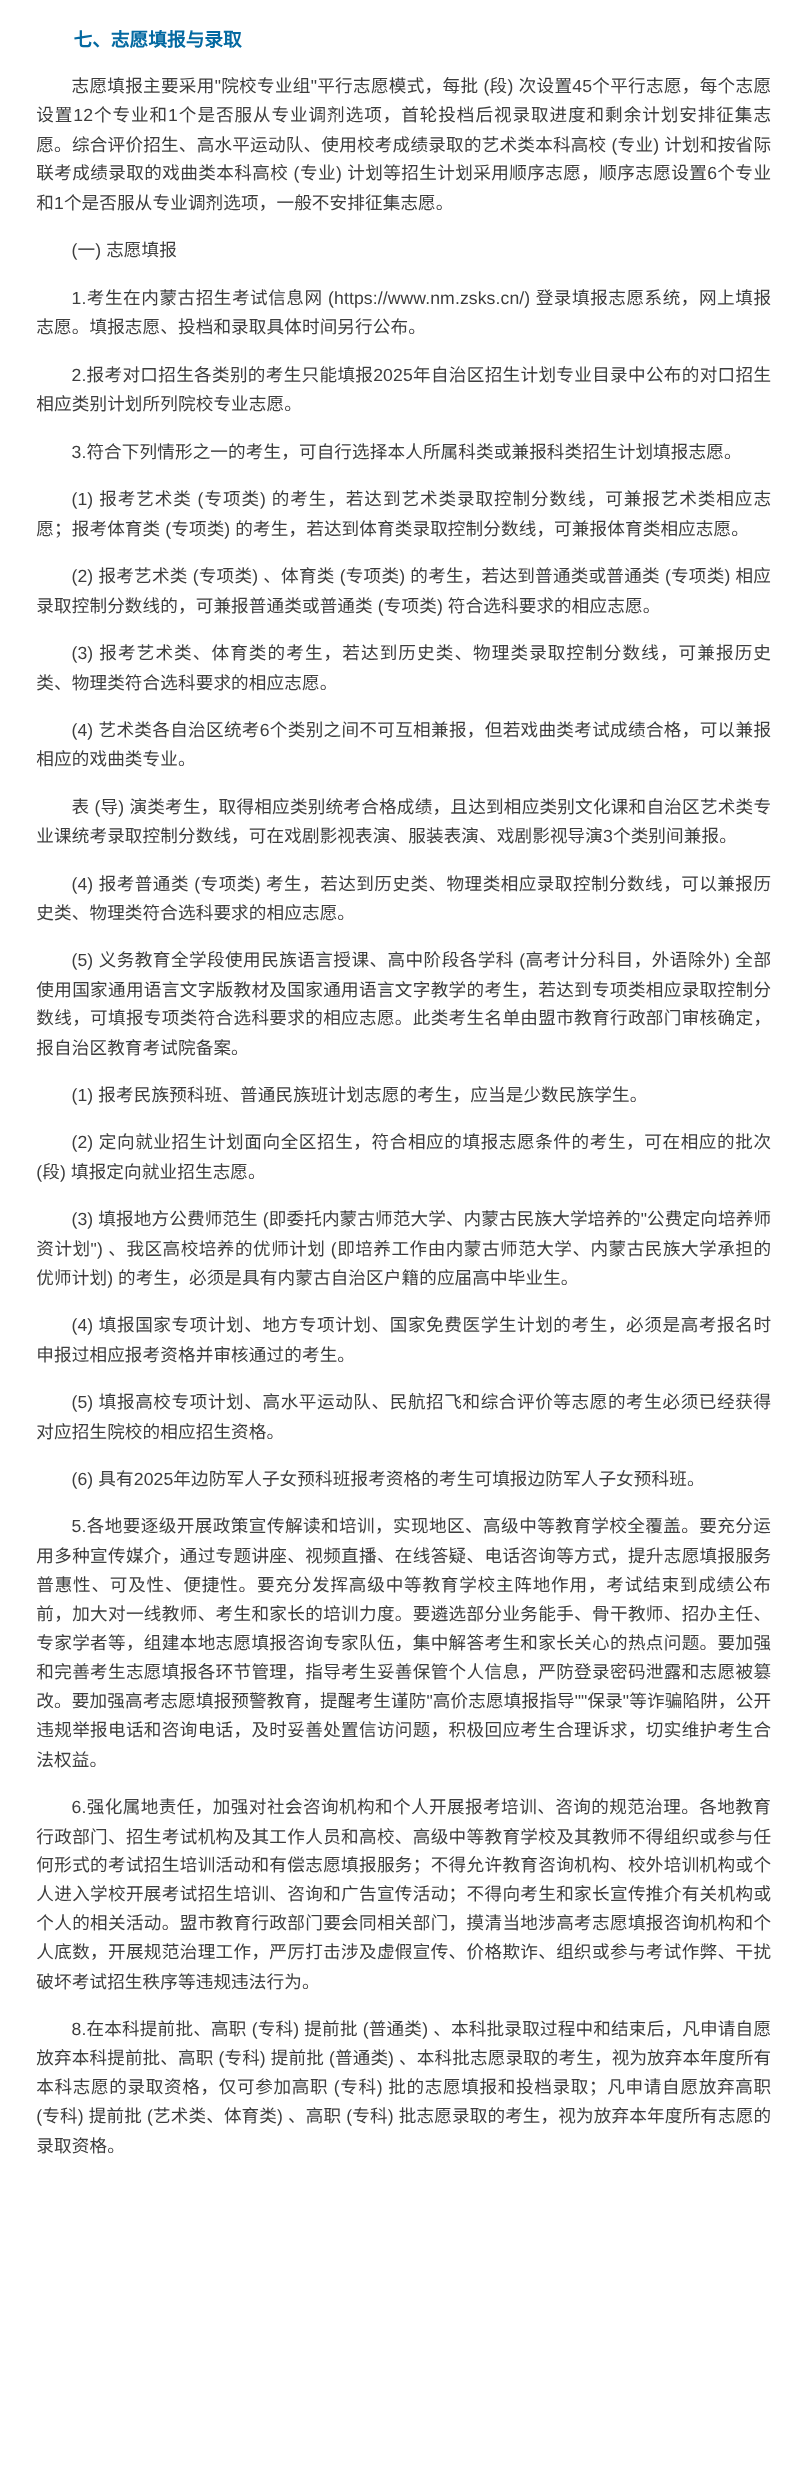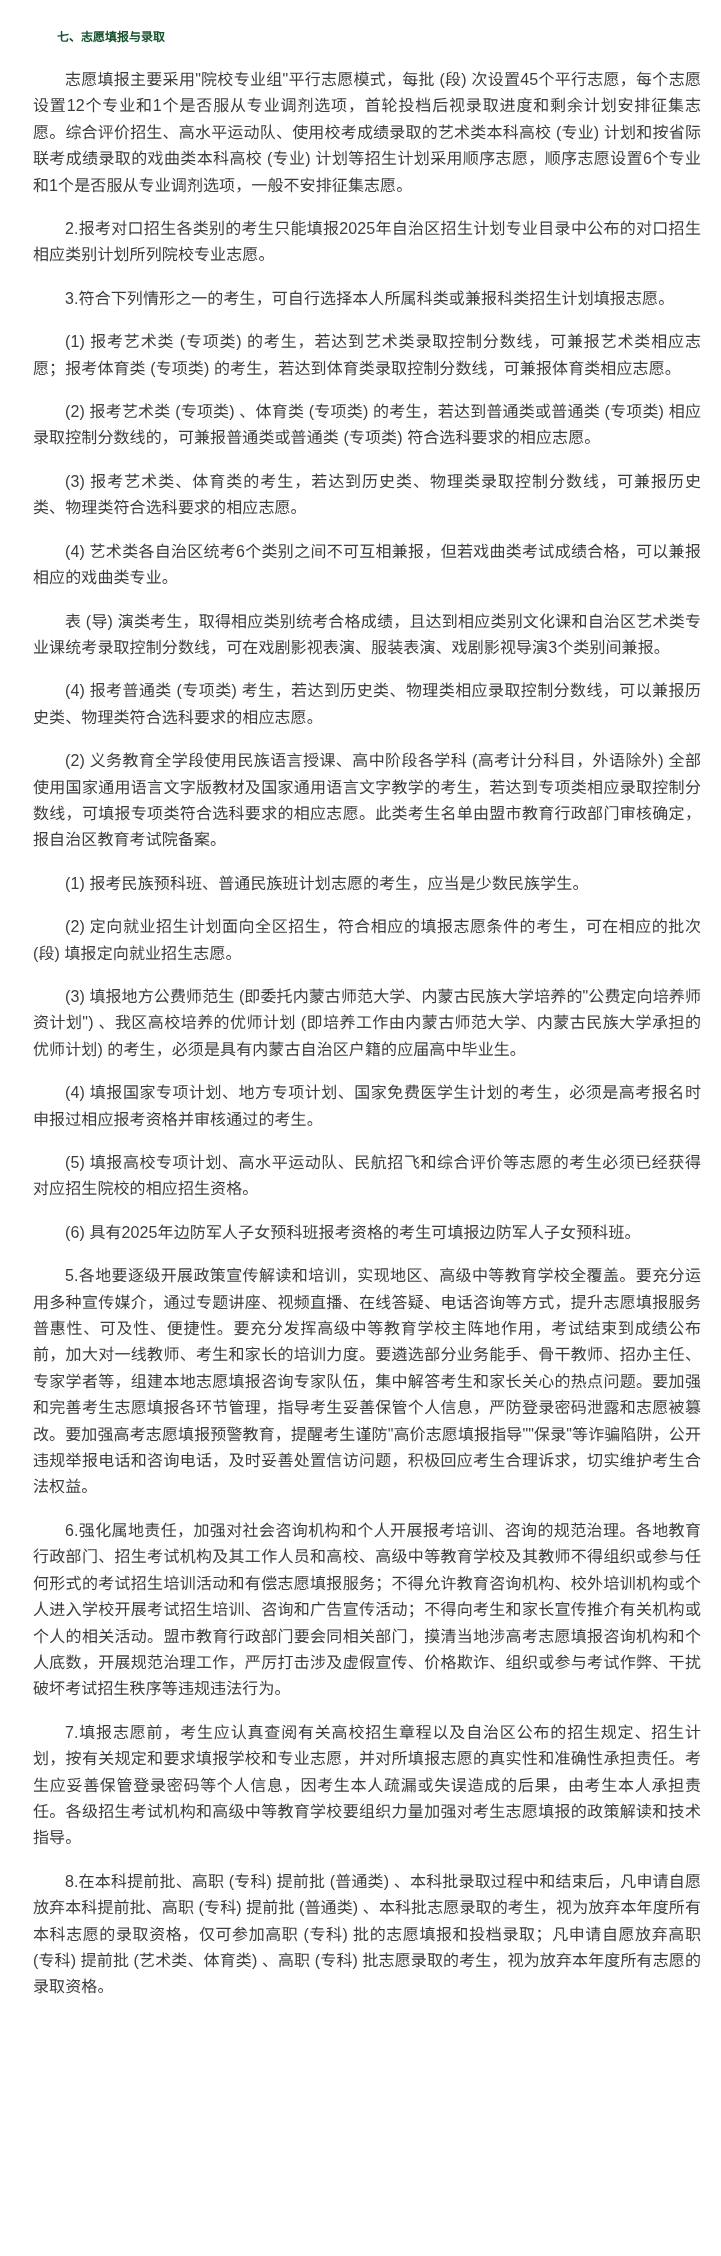--- a/index.html
+++ b/index.html
@@ -15,24 +15,24 @@
     box-sizing: border-box;
     width: 721px;
     height: 2256px;
     overflow: hidden;
     background: #ffffff;
     padding: 24px 20px 20px 33px;
     color: #3d3d3d;
   }
   .doc-heading {
     margin: 0;
-    font-size: 12px;
+    font-size: 17px;
     line-height: 26px;
     font-weight: bold;
-    color: #14532d;
+    color: #0369a1;
     text-indent: 2em;
   }
   .doc-body {
     margin: 0;
   }
   .doc-paragraph {
     margin: 17px 0;
     font-size: 16px;
     line-height: 26.4px;
     color: #3d3d3d;
@@ -41,33 +41,34 @@
     letter-spacing: 0.1px;
   }
 </style>
 </head>
 <body>
 
 <div class="page">
   <h2 class="doc-heading">七、志愿填报与录取</h2>
   <div class="doc-body">
       <p class="doc-paragraph">志愿填报主要采用"院校专业组"平行志愿模式，每批 (段) 次设置45个平行志愿，每个志愿设置12个专业和1个是否服从专业调剂选项，首轮投档后视录取进度和剩余计划安排征集志愿。综合评价招生、高水平运动队、使用校考成绩录取的艺术类本科高校 (专业) 计划和按省际联考成绩录取的戏曲类本科高校 (专业) 计划等招生计划采用顺序志愿，顺序志愿设置6个专业和1个是否服从专业调剂选项，一般不安排征集志愿。</p>
+      <p class="doc-paragraph">(一) 志愿填报</p>
+      <p class="doc-paragraph">1.考生在内蒙古招生考试信息网 (https://www.nm.zsks.cn/) 登录填报志愿系统，网上填报志愿。填报志愿、投档和录取具体时间另行公布。</p>
       <p class="doc-paragraph">2.报考对口招生各类别的考生只能填报2025年自治区招生计划专业目录中公布的对口招生相应类别计划所列院校专业志愿。</p>
       <p class="doc-paragraph">3.符合下列情形之一的考生，可自行选择本人所属科类或兼报科类招生计划填报志愿。</p>
       <p class="doc-paragraph">(1) 报考艺术类 (专项类) 的考生，若达到艺术类录取控制分数线，可兼报艺术类相应志愿；报考体育类 (专项类) 的考生，若达到体育类录取控制分数线，可兼报体育类相应志愿。</p>
       <p class="doc-paragraph">(2) 报考艺术类 (专项类) 、体育类 (专项类) 的考生，若达到普通类或普通类 (专项类) 相应录取控制分数线的，可兼报普通类或普通类 (专项类) 符合选科要求的相应志愿。</p>
       <p class="doc-paragraph">(3) 报考艺术类、体育类的考生，若达到历史类、物理类录取控制分数线，可兼报历史类、物理类符合选科要求的相应志愿。</p>
       <p class="doc-paragraph">(4) 艺术类各自治区统考6个类别之间不可互相兼报，但若戏曲类考试成绩合格，可以兼报相应的戏曲类专业。</p>
       <p class="doc-paragraph">表 (导) 演类考生，取得相应类别统考合格成绩，且达到相应类别文化课和自治区艺术类专业课统考录取控制分数线，可在戏剧影视表演、服装表演、戏剧影视导演3个类别间兼报。</p>
       <p class="doc-paragraph">(4) 报考普通类 (专项类) 考生，若达到历史类、物理类相应录取控制分数线，可以兼报历史类、物理类符合选科要求的相应志愿。</p>
-      <p class="doc-paragraph">(2) 义务教育全学段使用民族语言授课、高中阶段各学科 (高考计分科目，外语除外) 全部使用国家通用语言文字版教材及国家通用语言文字教学的考生，若达到专项类相应录取控制分数线，可填报专项类符合选科要求的相应志愿。此类考生名单由盟市教育行政部门审核确定，报自治区教育考试院备案。</p>
+      <p class="doc-paragraph">(5) 义务教育全学段使用民族语言授课、高中阶段各学科 (高考计分科目，外语除外) 全部使用国家通用语言文字版教材及国家通用语言文字教学的考生，若达到专项类相应录取控制分数线，可填报专项类符合选科要求的相应志愿。此类考生名单由盟市教育行政部门审核确定，报自治区教育考试院备案。</p>
       <p class="doc-paragraph">(1) 报考民族预科班、普通民族班计划志愿的考生，应当是少数民族学生。</p>
       <p class="doc-paragraph">(2) 定向就业招生计划面向全区招生，符合相应的填报志愿条件的考生，可在相应的批次 (段) 填报定向就业招生志愿。</p>
       <p class="doc-paragraph">(3) 填报地方公费师范生 (即委托内蒙古师范大学、内蒙古民族大学培养的"公费定向培养师资计划") 、我区高校培养的优师计划 (即培养工作由内蒙古师范大学、内蒙古民族大学承担的优师计划) 的考生，必须是具有内蒙古自治区户籍的应届高中毕业生。</p>
       <p class="doc-paragraph">(4) 填报国家专项计划、地方专项计划、国家免费医学生计划的考生，必须是高考报名时申报过相应报考资格并审核通过的考生。</p>
       <p class="doc-paragraph">(5) 填报高校专项计划、高水平运动队、民航招飞和综合评价等志愿的考生必须已经获得对应招生院校的相应招生资格。</p>
       <p class="doc-paragraph">(6) 具有2025年边防军人子女预科班报考资格的考生可填报边防军人子女预科班。</p>
       <p class="doc-paragraph">5.各地要逐级开展政策宣传解读和培训，实现地区、高级中等教育学校全覆盖。要充分运用多种宣传媒介，通过专题讲座、视频直播、在线答疑、电话咨询等方式，提升志愿填报服务普惠性、可及性、便捷性。要充分发挥高级中等教育学校主阵地作用，考试结束到成绩公布前，加大对一线教师、考生和家长的培训力度。要遴选部分业务能手、骨干教师、招办主任、专家学者等，组建本地志愿填报咨询专家队伍，集中解答考生和家长关心的热点问题。要加强和完善考生志愿填报各环节管理，指导考生妥善保管个人信息，严防登录密码泄露和志愿被篡改。要加强高考志愿填报预警教育，提醒考生谨防"高价志愿填报指导""保录"等诈骗陷阱，公开违规举报电话和咨询电话，及时妥善处置信访问题，积极回应考生合理诉求，切实维护考生合法权益。</p>
       <p class="doc-paragraph">6.强化属地责任，加强对社会咨询机构和个人开展报考培训、咨询的规范治理。各地教育行政部门、招生考试机构及其工作人员和高校、高级中等教育学校及其教师不得组织或参与任何形式的考试招生培训活动和有偿志愿填报服务；不得允许教育咨询机构、校外培训机构或个人进入学校开展考试招生培训、咨询和广告宣传活动；不得向考生和家长宣传推介有关机构或个人的相关活动。盟市教育行政部门要会同相关部门，摸清当地涉高考志愿填报咨询机构和个人底数，开展规范治理工作，严厉打击涉及虚假宣传、价格欺诈、组织或参与考试作弊、干扰破坏考试招生秩序等违规违法行为。</p>
-      <p class="doc-paragraph">7.填报志愿前，考生应认真查阅有关高校招生章程以及自治区公布的招生规定、招生计划，按有关规定和要求填报学校和专业志愿，并对所填报志愿的真实性和准确性承担责任。考生应妥善保管登录密码等个人信息，因考生本人疏漏或失误造成的后果，由考生本人承担责任。各级招生考试机构和高级中等教育学校要组织力量加强对考生志愿填报的政策解读和技术指导。</p>
       <p class="doc-paragraph">8.在本科提前批、高职 (专科) 提前批 (普通类) 、本科批录取过程中和结束后，凡申请自愿放弃本科提前批、高职 (专科) 提前批 (普通类) 、本科批志愿录取的考生，视为放弃本年度所有本科志愿的录取资格，仅可参加高职 (专科) 批的志愿填报和投档录取；凡申请自愿放弃高职 (专科) 提前批 (艺术类、体育类) 、高职 (专科) 批志愿录取的考生，视为放弃本年度所有志愿的录取资格。</p>
     </div>
 </div>
 
 </body></html>

